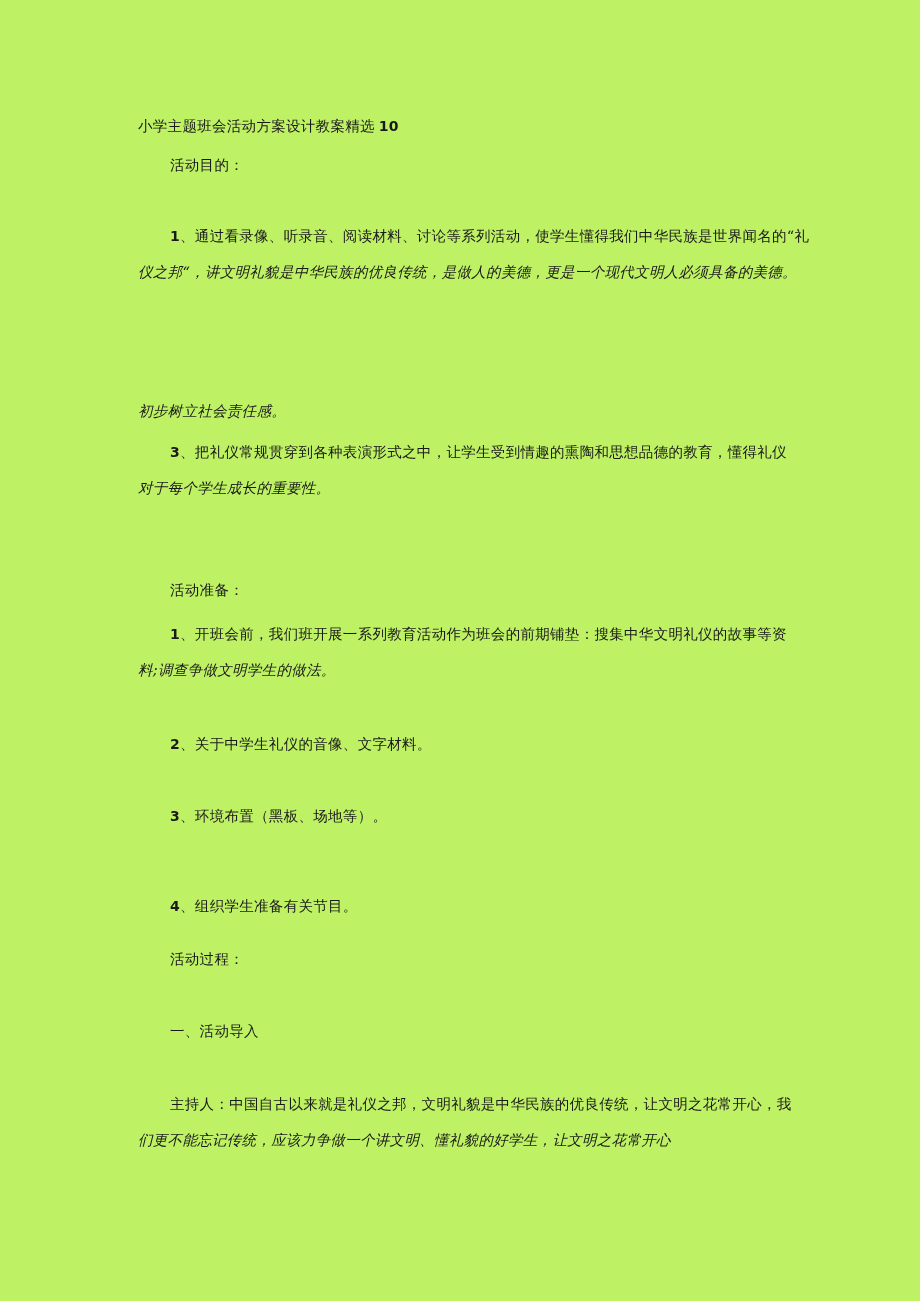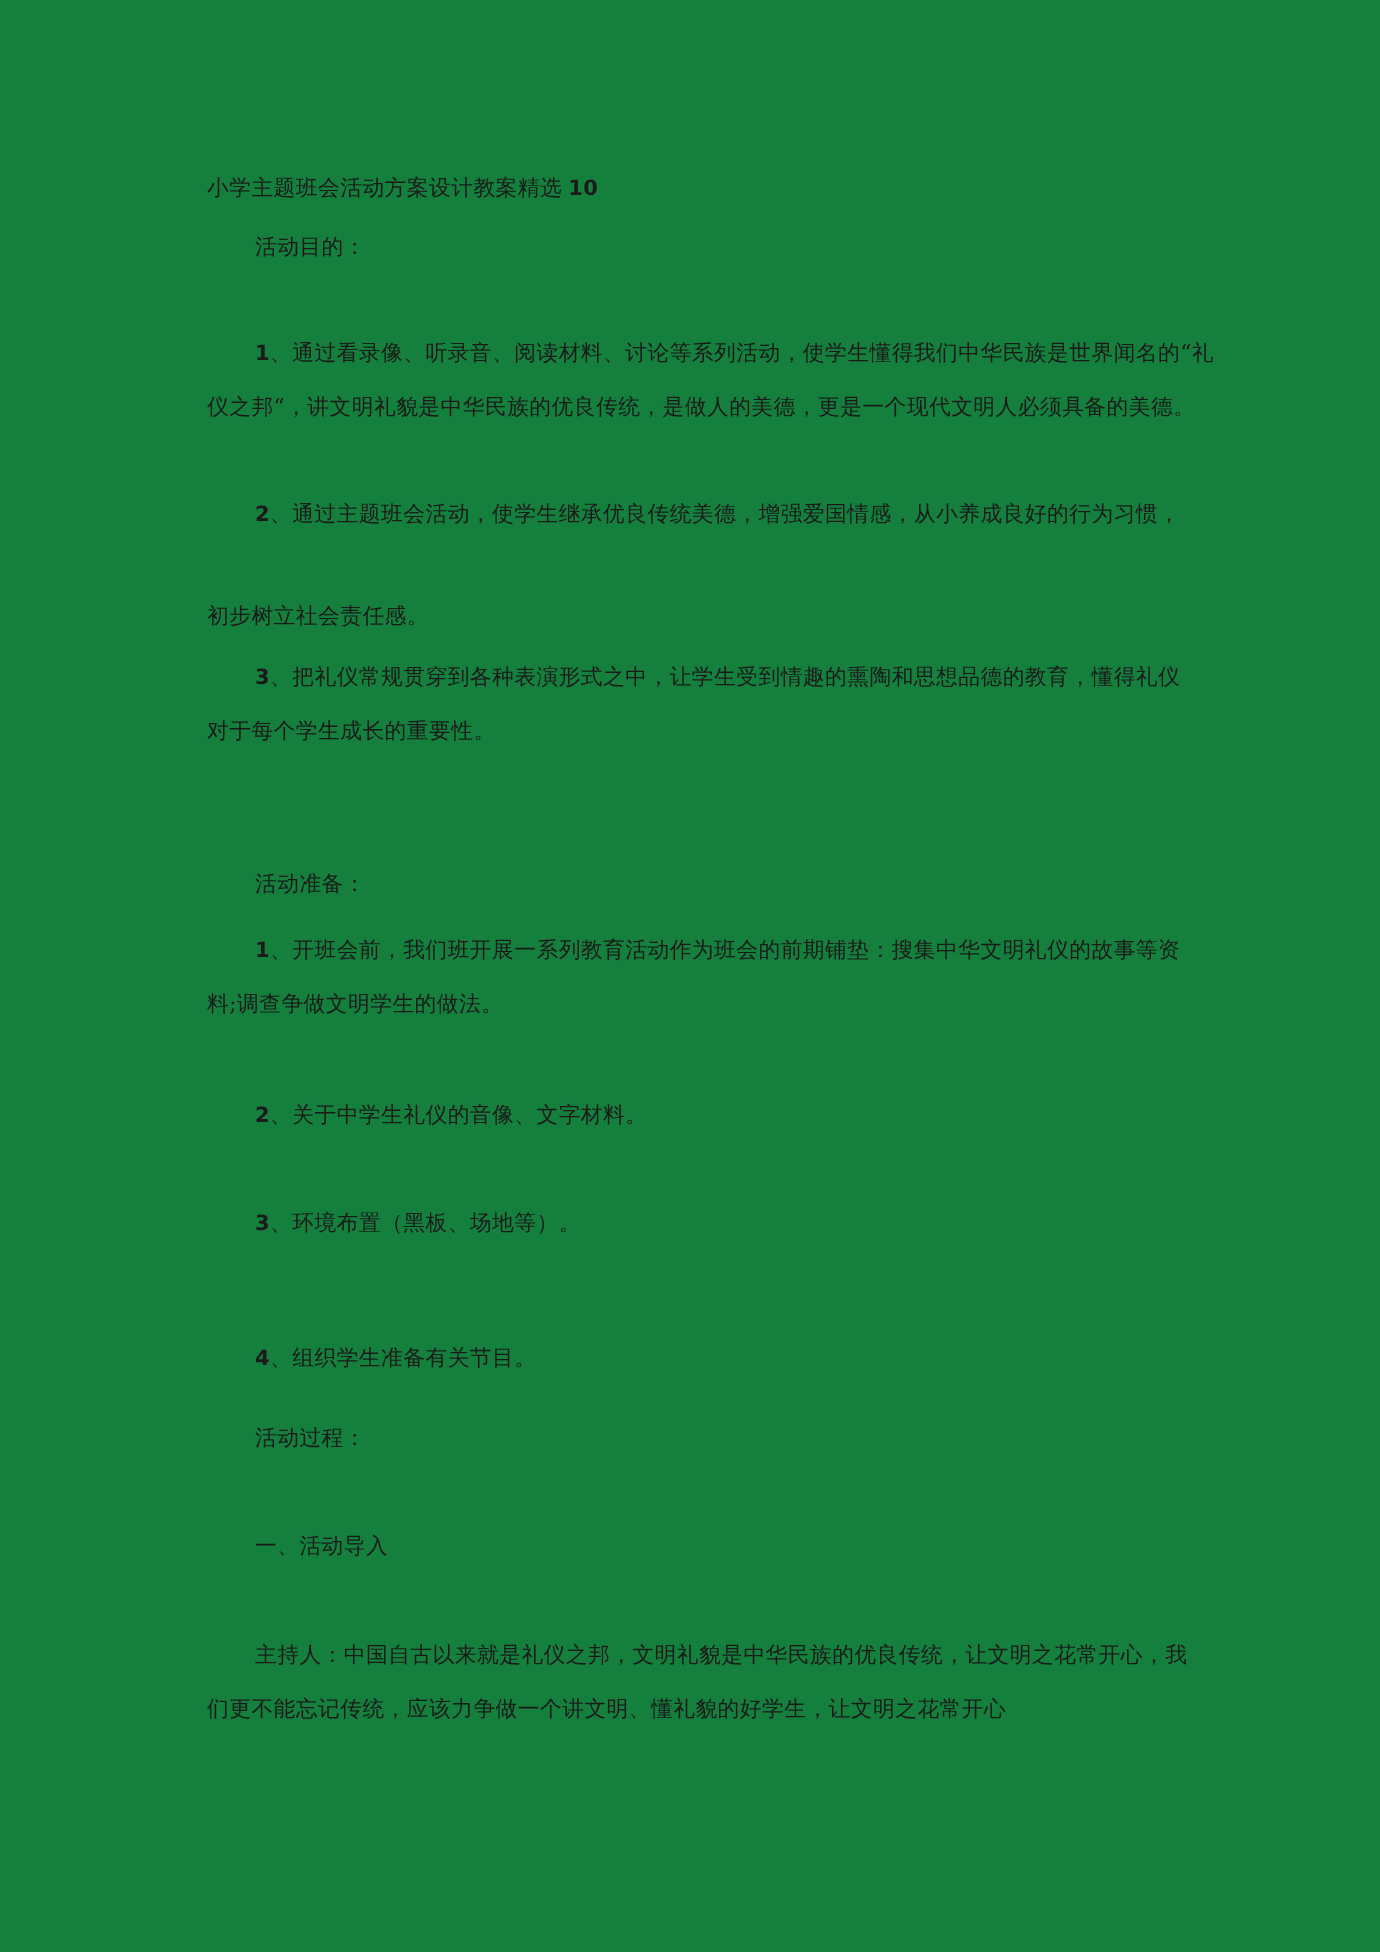--- a/index.html
+++ b/index.html
@@ -1,37 +1,36 @@
 <!DOCTYPE html>
 <html><head>
 <meta charset="utf-8">
 <style>
   html, body { margin: 0; padding: 0; background: #ffffff; }
   body { width: 920px; height: 1301px; position: relative; overflow: hidden;
          font-family: "DejaVu Serif", "Liberation Serif", serif; color: #1a1a1a; }
-  .page { position: absolute; left: 0; top: 0; width: 920px; height: 1301px; background: #15803d; }
+  .page { position: absolute; left: 0; top: 0; width: 920px; height: 1301px; background: #bef264; }
   .line { position: absolute; font-size: 14.5px; line-height: 20px; white-space: nowrap; letter-spacing: 0.3px; }
   .title { left: 138px; top: 116px; }
   .ind { left: 170px; }
-  .cont { left: 138px; }
+  .cont { left: 138px; font-style: italic; }
   .num { font-weight: bold; font-family: "DejaVu Sans", sans-serif; font-size: 14px; }
 </style>
 </head>
 <body>
 
 <div class="page">
 
   <div class="line title"><span>小学主题班会活动方案设计教案精选</span><span class="num" style="margin-left:4px;">10</span></div>
 
   <div class="line ind" style="top:155px;">活动目的：</div>
 
   <div class="line ind" style="top:226px;text-align:right;"><span class="num">1</span><span>、通过看录像、听录音、阅读材料、讨论等系列活动，使学生懂得我们中华民族是世界闻名的“礼</span></div>
   <div class="line cont" style="top:262px;">仪之邦“，讲文明礼貌是中华民族的优良传统，是做人的美德，更是一个现代文明人必须具备的美德。</div>
 
-  <div class="line ind" style="top:333px;"><span class="num">2</span><span>、通过主题班会活动，使学生继承优良传统美德，增强爱国情感，从小养成良好的行为习惯，</span></div>
   <div class="line cont" style="top:369px;margin-top:32px;">初步树立社会责任感。</div>
 
   <div class="line ind" style="top:442px;"><span class="num">3</span><span>、把礼仪常规贯穿到各种表演形式之中，让学生受到情趣的熏陶和思想品德的教育，懂得礼仪</span></div>
   <div class="line cont" style="top:478px;">对于每个学生成长的重要性。</div>
 
   <div class="line ind" style="top:580px;">活动准备：</div>
 
   <div class="line ind" style="top:624px;"><span class="num">1</span><span>、开班会前，我们班开展一系列教育活动作为班会的前期铺垫：搜集中华文明礼仪的故事等资</span></div>
   <div class="line cont" style="top:660px;">料;调查争做文明学生的做法。</div>
 

